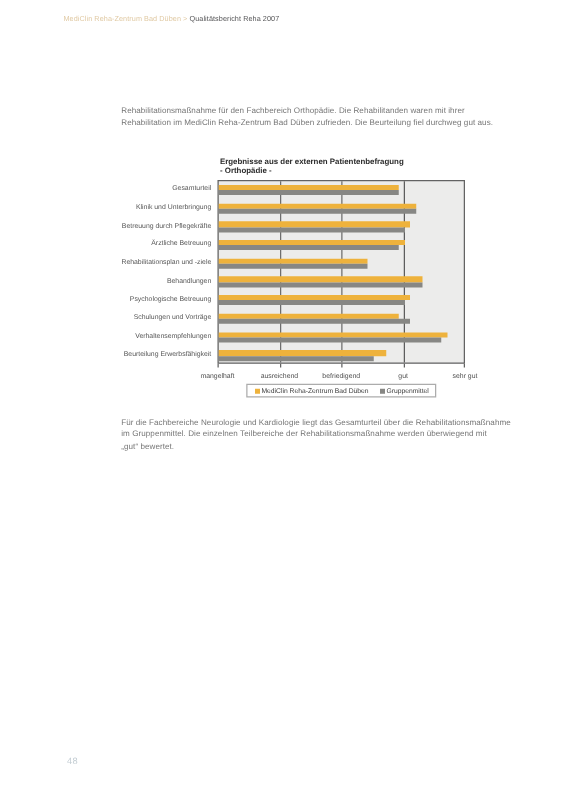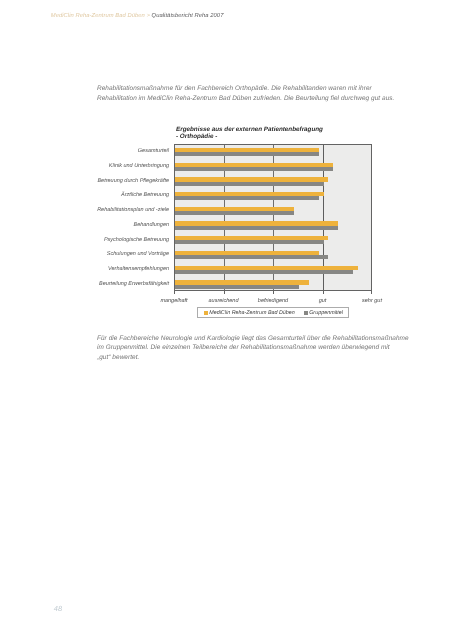--- a/index.html
+++ b/index.html
@@ -1,17 +1,17 @@
 <!DOCTYPE html>
 <html><head>
 <meta charset="utf-8">
 <style>
   html,body{margin:0;padding:0;}
   body{width:452px;height:640px;background:#ffffff;font-family:"Liberation Sans",sans-serif;overflow:hidden;-webkit-font-smoothing:antialiased;text-rendering:geometricPrecision;}
-  .page{position:relative;width:452px;height:640px;background:#fff;transform:translateZ(0);font-style:italic;}
+  .page{position:relative;width:452px;height:640px;background:#fff;transform:translateZ(0);}
   .runhead{position:absolute;left:50.8px;top:13.2px;font-size:5.8px;letter-spacing:.06px;color:#58585a;white-space:nowrap;}
   .runhead .brand{color:#e0c9a3;}
   .para{position:absolute;color:#757575;font-size:6.45px;line-height:9.5px;letter-spacing:.055px;}
   .p1{left:97px;top:84.3px;width:340px;white-space:nowrap;}
   .p2{left:97px;top:333.6px;width:340px;white-space:nowrap;}
   .pageno{position:absolute;left:53.7px;top:604.4px;font-size:7.4px;color:#c2ccd2;letter-spacing:.2px;}
 
   .chart{position:absolute;left:95px;top:116px;width:290px;height:210px;}
   .ctitle{position:absolute;left:81px;top:9.6px;font-size:6.3px;font-weight:bold;color:#2b2b2b;line-height:7.6px;}
   .plot{position:absolute;left:79px;top:28px;width:198px;height:147px;background:#ececeb;border:1px solid #636363;box-sizing:border-box;}

